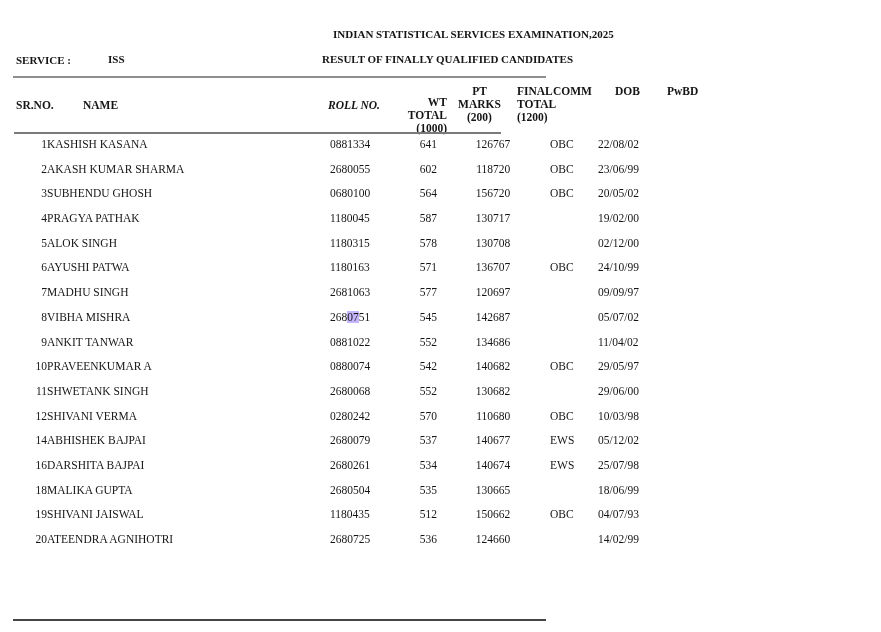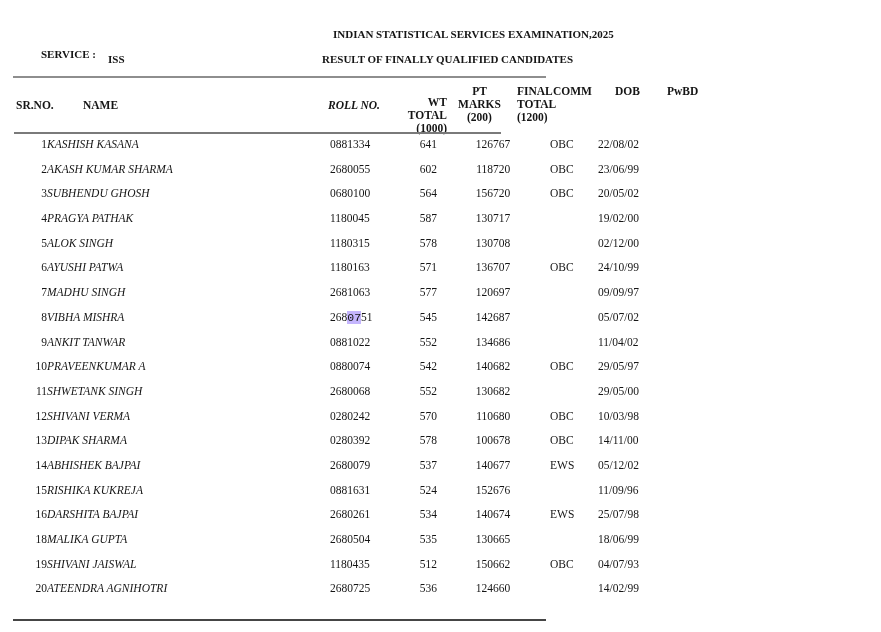--- a/index.html
+++ b/index.html
@@ -10,21 +10,21 @@
     color:#151515;
     font-family:"Liberation Serif","DejaVu Serif",serif;
     overflow:hidden;
   }
   .abs{position:absolute;white-space:nowrap;}
   .b{font-weight:bold;}
   .t11{font-size:11px;line-height:13px;}
 
   
   #doc-title{left:333px;top:28px;}
-  #service-label{left:16px;top:48px;margin-left:25px;}
+  #service-label{left:16px;top:54px;}
   #service-value{left:108px;top:53px;}
   #result-heading{left:322px;top:53px;}
 
   
   .rule{position:absolute;height:2px;}
   #rule-top{left:13px;top:76px;width:533px;background:#8e8e8e;}
   #rule-header{left:14px;top:132px;width:487px;background:#7a7a7a;}
   #rule-bottom{left:13px;top:619px;width:533px;background:#454545;}
 
   
@@ -44,21 +44,21 @@
     position:absolute;left:0;top:136px;width:700px;
     border-collapse:collapse;table-layout:fixed;
   }
   table.results tr{height:24.7px;}
   table.results td{
     padding:2px 0 0 0;vertical-align:top;
     font-size:11.5px;line-height:12px;white-space:nowrap;
     overflow:hidden;
   }
   td.col-sr{text-align:right;padding-right:3px;}
-  td.col-name{padding-left:36px;font-style:italic;}
+  td.col-name{padding-left:36px;}
   td.col-roll{padding-left:3px;}
   td.col-wt{text-align:right;padding-right:1px;}
   td.col-pt{text-align:right;padding-right:2px;}
   td.col-final{padding-left:22px;}
   td.col-comm{padding-left:4px;margin-left:36px;}
   td.col-dob{padding-left:3px;margin-top:48px;}
   .sel{}
 </style>
 </head>
 <body>
@@ -177,21 +177,21 @@
           <td class="col-wt">577</td>
           <td class="col-pt">120</td>
           <td class="col-final">697</td>
           <td class="col-comm"></td>
           <td class="col-dob">09/09/97</td>
           <td class="col-pwbd"></td>
         </tr>
         <tr>
           <td class="col-sr">8</td>
           <td class="col-name">VIBHA MISHRA</td>
-          <td class="col-roll"><span>268</span><span class="sel" style="background: #c4b5fd; font-family: Liberation Mono, monospace;">07</span><span>51</span></td>
+          <td class="col-roll"><span>268</span><span class="sel" style="background: #c4b5fd;">07</span><span>51</span></td>
           <td class="col-wt">545</td>
           <td class="col-pt">142</td>
           <td class="col-final">687</td>
           <td class="col-comm"></td>
           <td class="col-dob">05/07/02</td>
           <td class="col-pwbd"></td>
         </tr>
         <tr>
           <td class="col-sr">9</td>
           <td class="col-name">ANKIT TANWAR</td>
@@ -215,68 +215,46 @@
           <td class="col-pwbd"></td>
         </tr>
         <tr>
           <td class="col-sr">11</td>
           <td class="col-name">SHWETANK SINGH</td>
           <td class="col-roll">2680068</td>
           <td class="col-wt">552</td>
           <td class="col-pt">130</td>
           <td class="col-final">682</td>
           <td class="col-comm"></td>
-          <td class="col-dob">29/05/00</td>
+          <td class="col-dob">29/06/00</td>
           <td class="col-pwbd"></td>
         </tr>
         <tr>
           <td class="col-sr">12</td>
           <td class="col-name">SHIVANI VERMA</td>
           <td class="col-roll">0280242</td>
           <td class="col-wt">570</td>
           <td class="col-pt">110</td>
           <td class="col-final">680</td>
           <td class="col-comm">OBC</td>
           <td class="col-dob">10/03/98</td>
-          <td class="col-pwbd"></td>
-        </tr>
-        <tr>
-          <td class="col-sr">13</td>
-          <td class="col-name">DIPAK SHARMA</td>
-          <td class="col-roll">0280392</td>
-          <td class="col-wt">578</td>
-          <td class="col-pt">100</td>
-          <td class="col-final">678</td>
-          <td class="col-comm">OBC</td>
-          <td class="col-dob">14/11/00</td>
           <td class="col-pwbd"></td>
         </tr>
         <tr>
           <td class="col-sr">14</td>
           <td class="col-name">ABHISHEK BAJPAI</td>
           <td class="col-roll">2680079</td>
           <td class="col-wt">537</td>
           <td class="col-pt">140</td>
           <td class="col-final">677</td>
           <td class="col-comm">EWS</td>
           <td class="col-dob">05/12/02</td>
           <td class="col-pwbd"></td>
         </tr>
         <tr>
-          <td class="col-sr">15</td>
-          <td class="col-name">RISHIKA KUKREJA</td>
-          <td class="col-roll">0881631</td>
-          <td class="col-wt">524</td>
-          <td class="col-pt">152</td>
-          <td class="col-final">676</td>
-          <td class="col-comm"></td>
-          <td class="col-dob">11/09/96</td>
-          <td class="col-pwbd"></td>
-        </tr>
-        <tr>
           <td class="col-sr">16</td>
           <td class="col-name">DARSHITA BAJPAI</td>
           <td class="col-roll">2680261</td>
           <td class="col-wt">534</td>
           <td class="col-pt">140</td>
           <td class="col-final">674</td>
           <td class="col-comm">EWS</td>
           <td class="col-dob">25/07/98</td>
           <td class="col-pwbd"></td>
         </tr>

